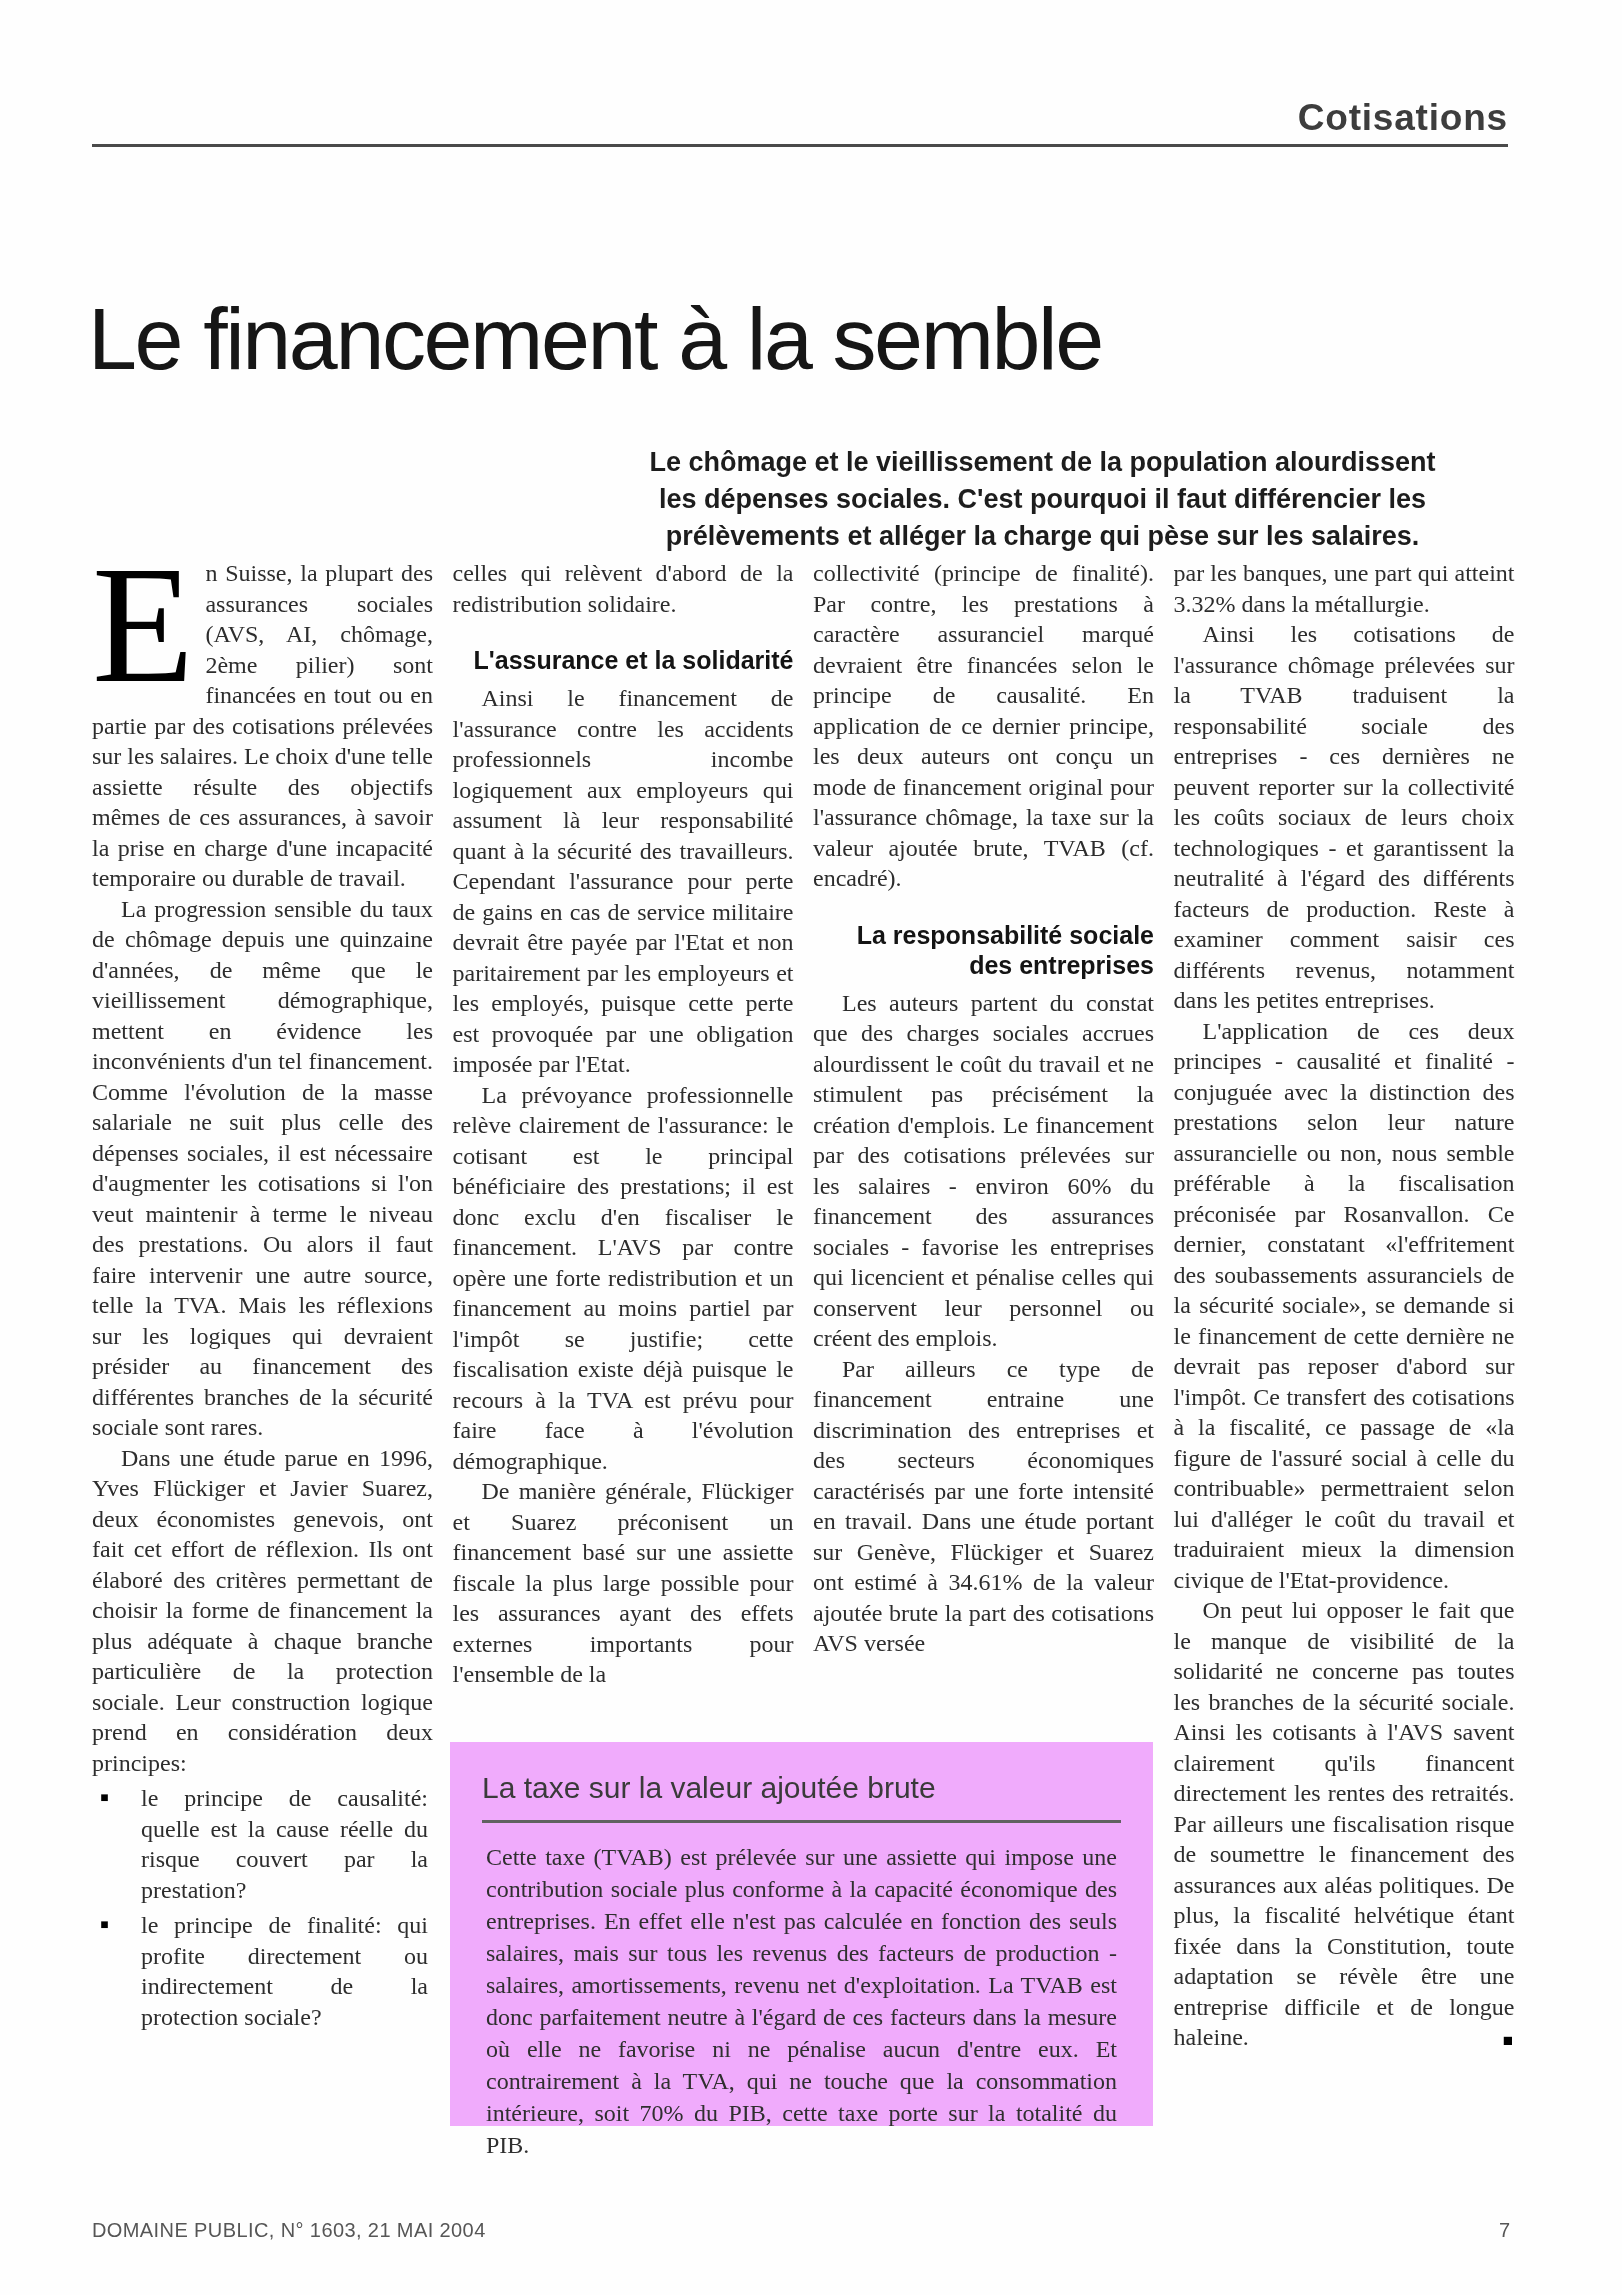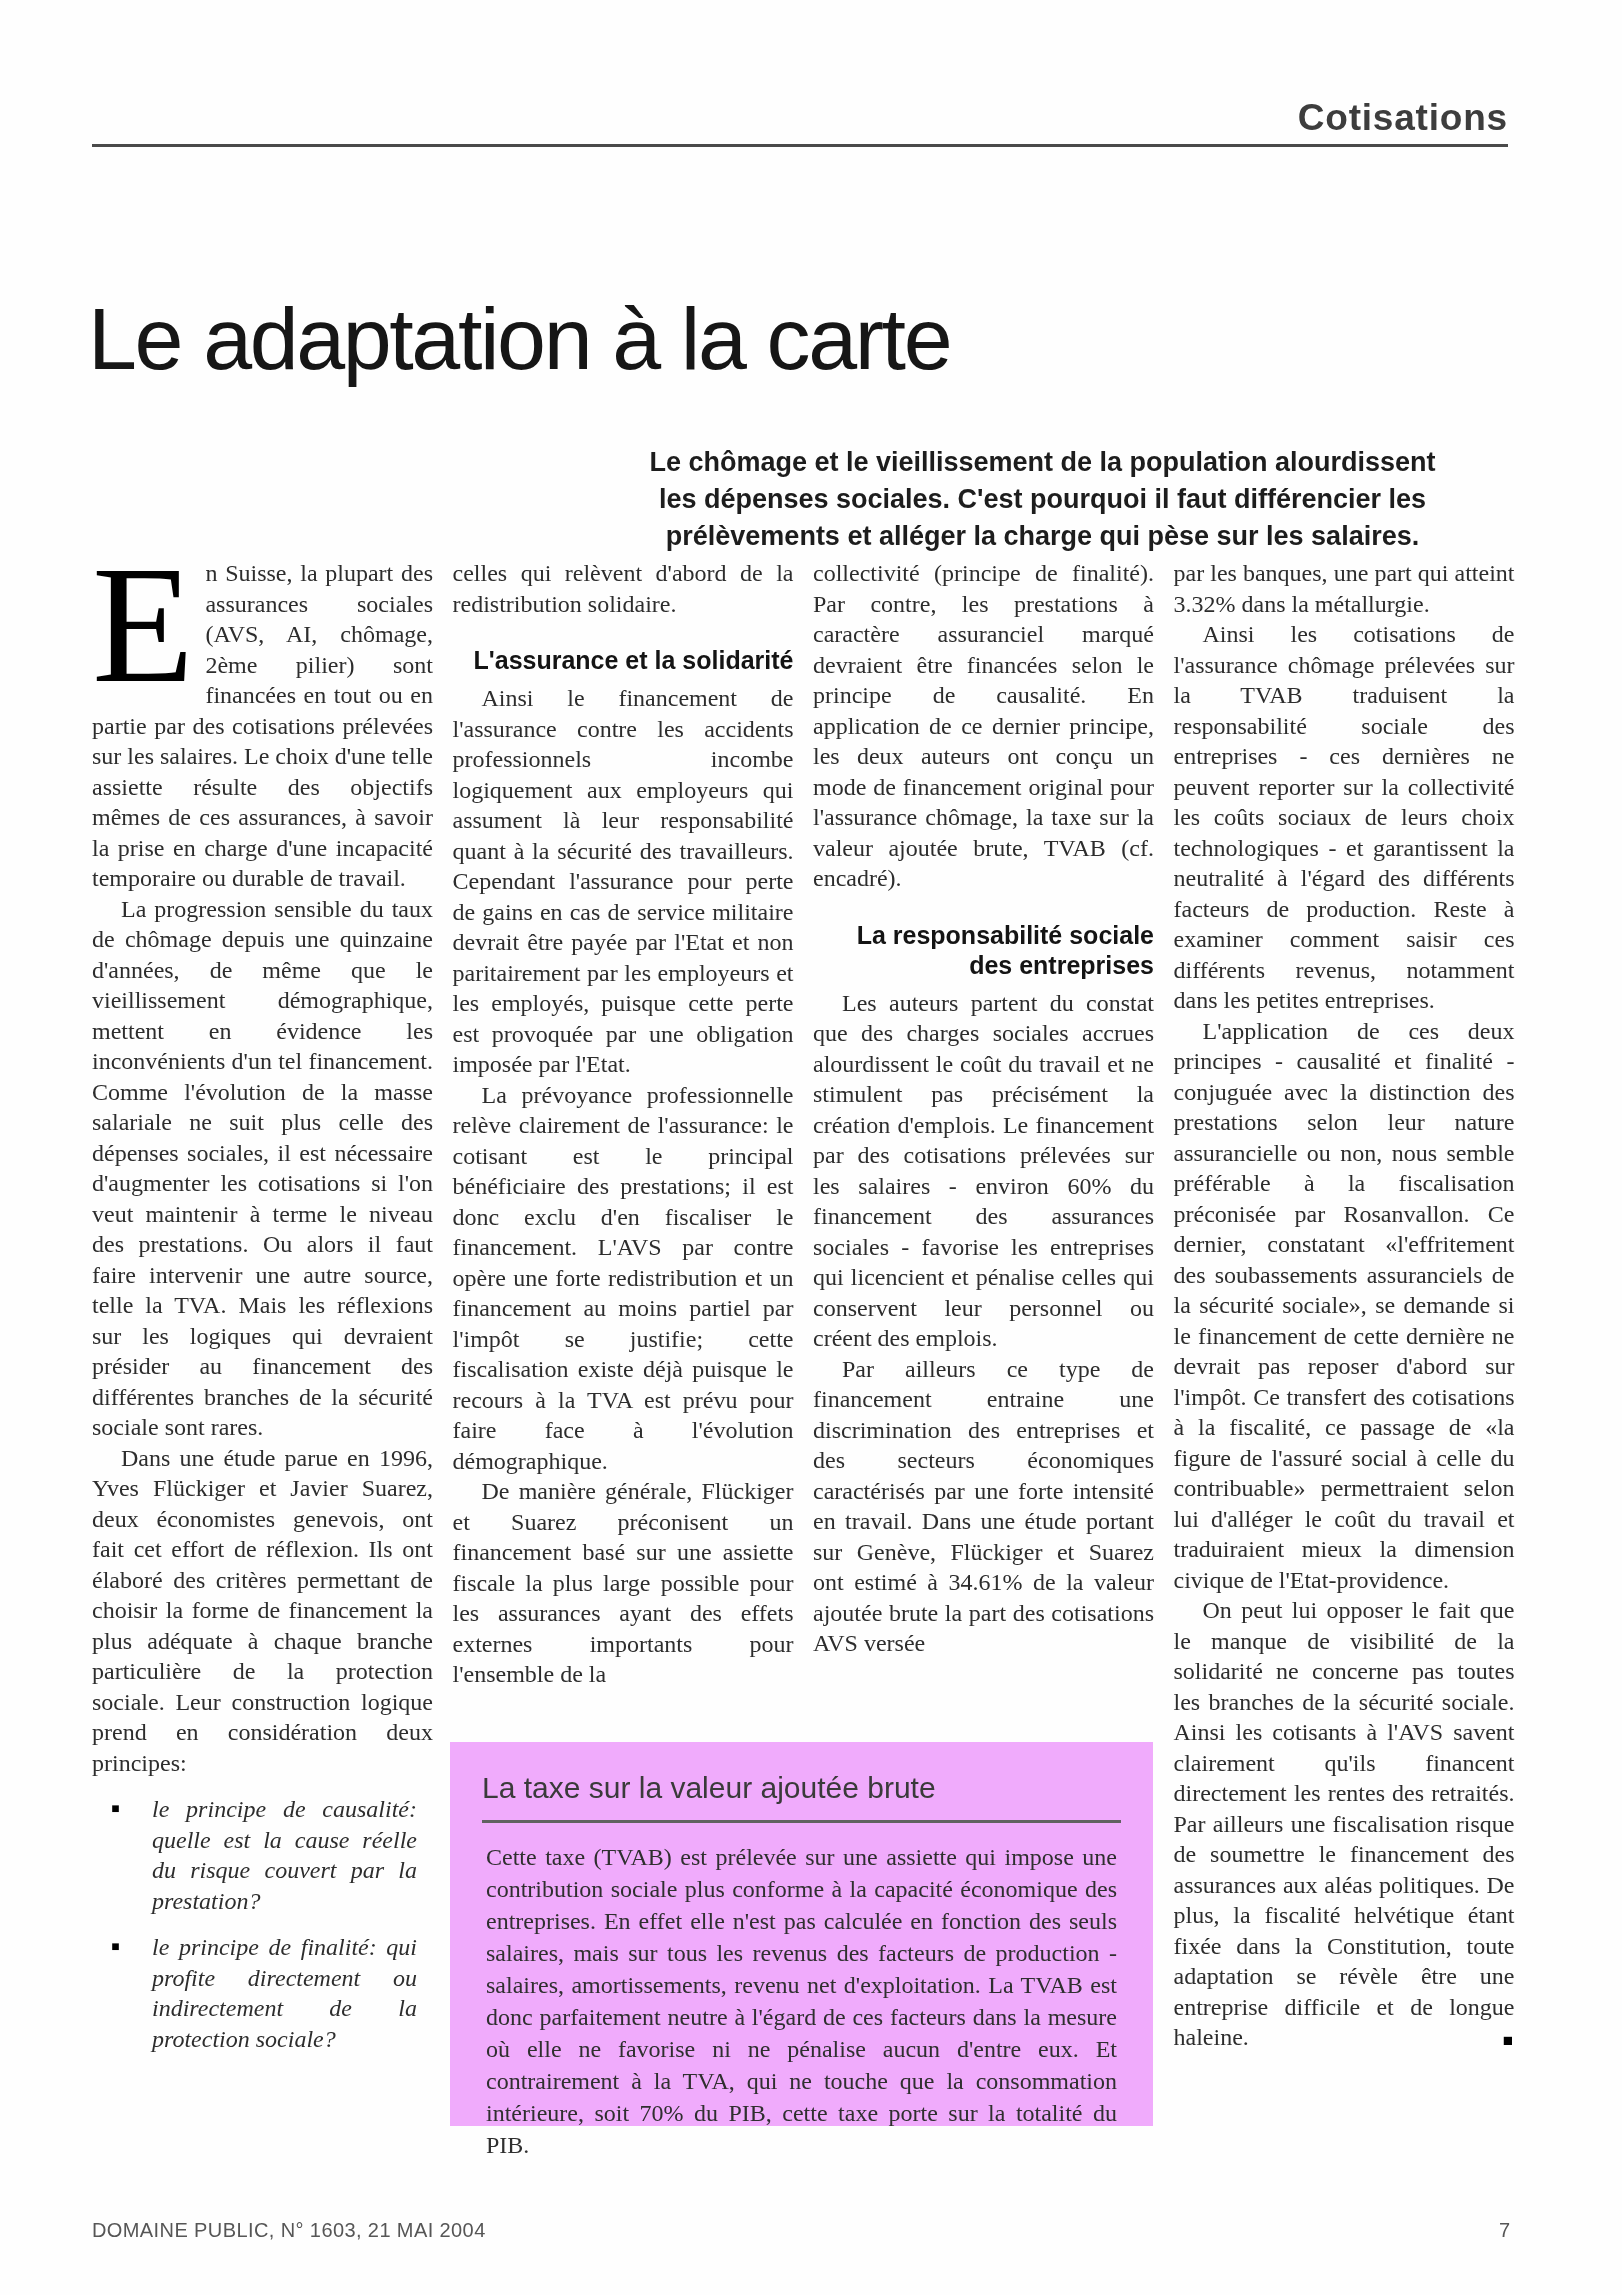--- a/index.html
+++ b/index.html
@@ -20,21 +20,21 @@
               font-family:"Liberation Sans",sans-serif;font-weight:bold;font-size:27px;
               line-height:37px;color:#1d1d1d;white-space:pre-line;}
 
   
   .columns{position:absolute;left:92px;top:558px;width:1421px;display:flex;column-gap:19.5px;}
   .col{width:341px;flex:0 0 341px;}
   .body{margin:0;font-size:24px;line-height:30.5px;text-align:justify;color:#2d2d2d;}
   .indent{text-indent:29px;}
   .col-heading{margin:26px 0 8px 0;font-family:"Liberation Sans",sans-serif;font-weight:bold;
                font-size:25px;line-height:30px;color:#141414;text-align:right;}
-  .bullet{position:relative;padding-left:44px;margin:16px;font-style:italic;}
+  .bullet{position:relative;padding-left:44px;margin:5px;}
   .bullet::before{content:"■";position:absolute;left:3.2px;top:0;font-size:13.8px;line-height:30.5px;color:#000;}
   .cap{float:left;font-family:"Liberation Serif",serif;font-size:167px;line-height:123px;
        margin:4.9px 11.4px 0 0;color:#000;}
   .has-endmark{position:relative;}
   .endmark{position:absolute;right:1.6px;bottom:4px;font-size:17px;line-height:17px;color:#000;}
 
   
   .encadre{position:absolute;left:450px;top:1742px;width:703px;height:384px;background:#f0abfc;
            box-sizing:border-box;padding:29px 32px 0 32px;}
   .encadre-title{font-family:"Liberation Sans",sans-serif;font-weight:400;font-size:30px;
@@ -49,21 +49,21 @@
                font-size:20px;color:#565656;}
 </style>
 </head>
 <body>
 
 <div class="page">
 
   <div class="rubric">Cotisations</div>
   <div class="rubric-rule"></div>
 
-  <h1 class="title">Le adaptation à la carte</h1>
+  <h1 class="title">Le financement à la semble</h1>
 
   <div class="standfirst">Le chômage et le vieillissement de la population alourdissent
 les dépenses sociales. C'est pourquoi il faut différencier les
 prélèvements et alléger la charge qui pèse sur les salaires.</div>
 
   <div class="columns">
     <div class="col">
         <p class="body"><span class="cap">E</span>n Suisse, la plupart des assurances sociales (AVS, AI, chômage, 2ème pilier) sont financées en tout ou en partie par des cotisations prélevées sur les salaires. Le choix d'une telle assiette résulte des objectifs mêmes de ces assurances, à savoir la prise en charge d'une incapacité temporaire ou durable de travail.</p>
         <p class="body indent">La progression sensible du taux de chômage depuis une quinzaine d'années, de même que le vieillissement démographique, mettent en évidence les inconvénients d'un tel financement. Comme l'évolution de la masse salariale ne suit plus celle des dépenses sociales, il est nécessaire d'augmenter les cotisations si l'on veut maintenir à terme le niveau des prestations. Ou alors il faut faire intervenir une autre source, telle la TVA. Mais les réflexions sur les logiques qui devraient présider au financement des différentes branches de la sécurité sociale sont rares.</p>
         <p class="body indent">Dans une étude parue en 1996, Yves Flückiger et Javier Suarez, deux économistes genevois, ont fait cet effort de réflexion. Ils ont élaboré des critères permettant de choisir la forme de financement la plus adéquate à chaque branche particulière de la protection sociale. Leur construction logique prend en considération deux principes:</p>

